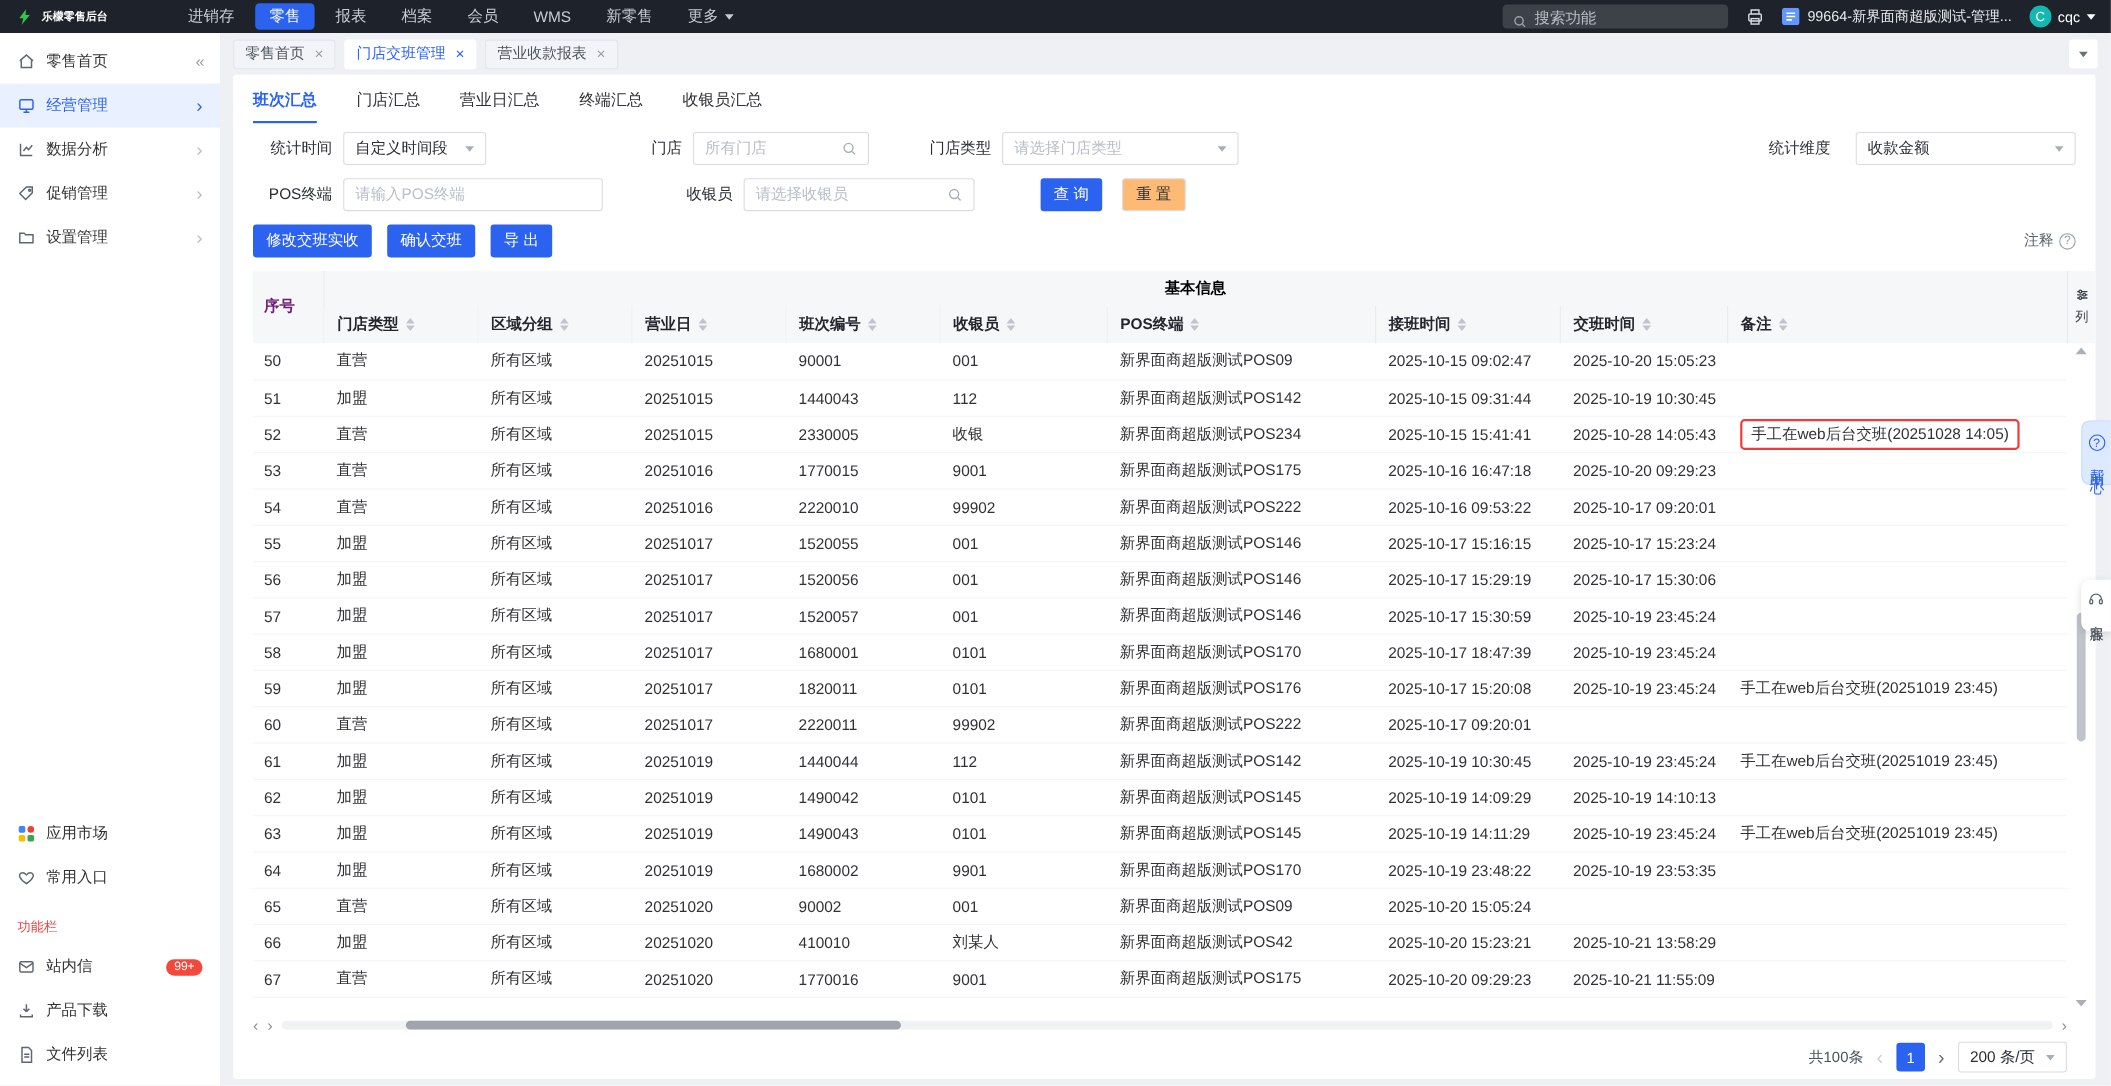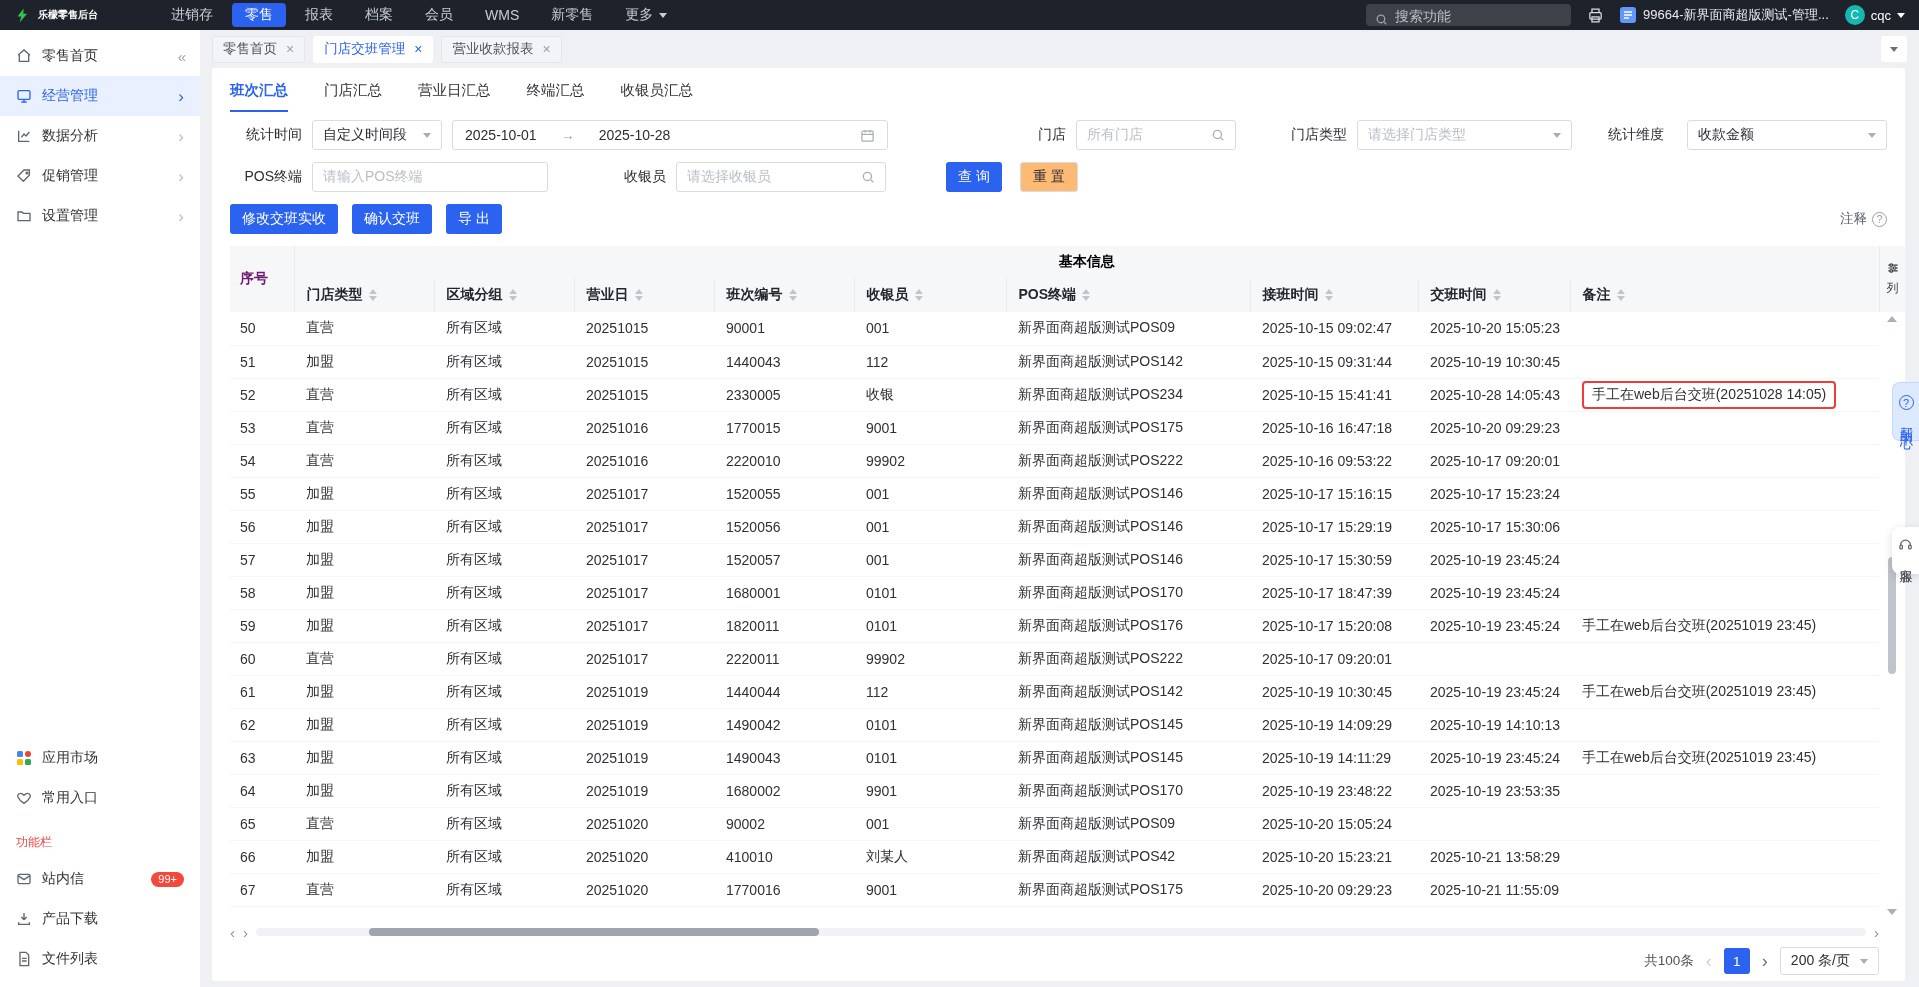--- a/index.html
+++ b/index.html
@@ -278,29 +278,20 @@
         <div class="subtab">终端汇总</div>
         <div class="subtab">收银员汇总</div>
       </div>
 
       <div class="filters">
         <div class="f-row">
           <label class="f-label lbl-r">统计时间</label>
           <div class="select w130">
             <span>自定义时间段</span>
             <i class="caret"></i>
-          </div>
-          <div class="daterange" style="margin-left:10px">
-            <span>2025-10-01</span>
-            <span class="arrow">→</span>
-            <span>2025-10-28</span>
-            <svg width="15" height="15" viewBox="0 0 24 24" fill="none" stroke="#a8aeb8" stroke-width="2">
-                <rect x="3" y="5" width="18" height="16" rx="2"></rect>
-                <path d="M8 3v4M16 3v4M3 10h18"></path>
-              </svg>
           </div>
           <label class="f-label ml150" style="margin-right:10px">门店</label>
           <div class="inputbox w160">
             <span class="ph">所有门店</span>
             <svg width="14" height="14" viewBox="0 0 24 24" fill="none" stroke="#a8aeb8" stroke-width="2.2">
                 <circle cx="11" cy="11" r="7"></circle>
                 <path d="M16.5 16.5 21 21"></path>
               </svg>
           </div>
           <label class="f-label ml55" style="margin-right:10px">门店类型</label>

